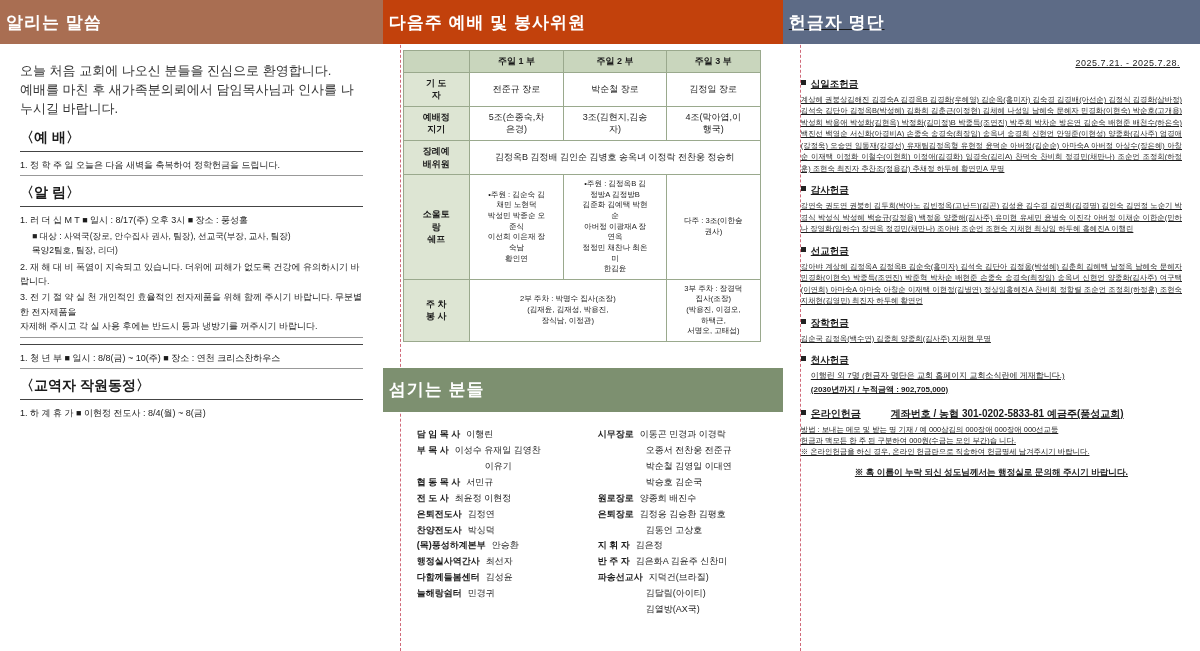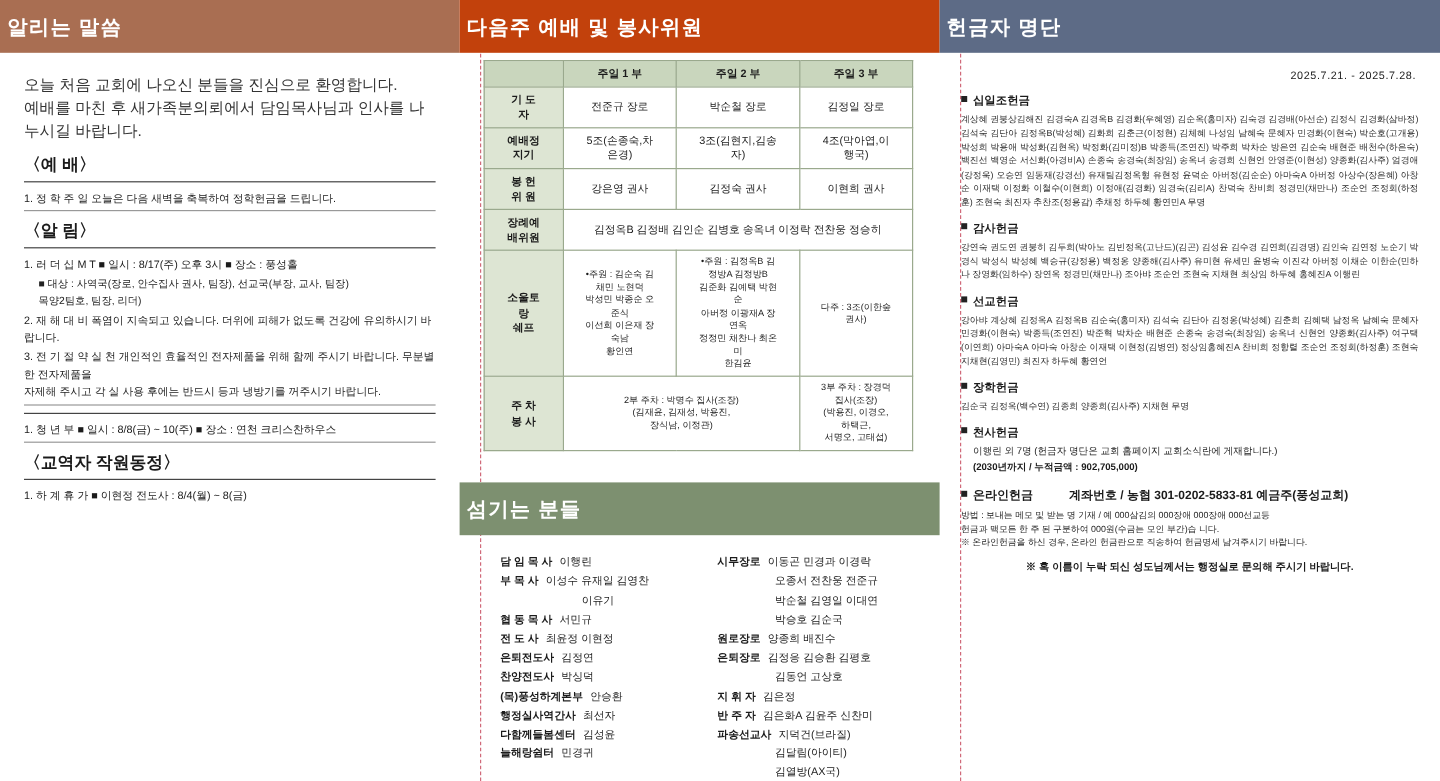--- a/index.html
+++ b/index.html
@@ -10,21 +10,21 @@
     font-family:"Liberation Sans", sans-serif;
     color:#1b1b1b;
     overflow:hidden;
   }
   .page { position:relative; width:1200px; height:651px; display:flex; }
 
   
   .col { position:relative; height:651px; }
   .col-left   { width:400px; }
   .col-mid    { width:400px; }
-  .col-right  { width:436px; }
+  .col-right  { width:436px;text-decoration:underline; }
 
   .divider {
     position:absolute; top:0; bottom:0; width:0;
     border-left:1px dashed #d06a7a;
   }
   .div1 { left:400px; }
   .div2 { left:800px; }
 
   
   .banner {
@@ -151,26 +151,20 @@
             <td>박순철 장로</td>
             <td>김정일 장로</td>
           </tr>
           <tr>
             <td class="rowhead">예배정지기</td>
             <td>5조(손종숙,차은경)</td>
             <td>3조(김현지,김송자)</td>
             <td>4조(막아엽,이행국)</td>
           </tr>
           <tr>
-            <td class="rowhead">봉  헌  위  원</td>
-            <td>강은영 권사</td>
-            <td>김정숙 권사</td>
-            <td>이현희 권사</td>
-          </tr>
-          <tr>
             <td class="rowhead">장례예배위원</td>
             <td colspan="3">김정옥B 김정배 김인순 김병호 송옥녀 이정락 전찬웅 정승히</td>
           </tr>
           <tr>
             <td class="rowhead" style="white-space:pre-line">소울토랑
 쉐프</td>
             <td class="cellsmall" style="white-space:pre-line">•주원 : 김순숙 김채민 노현덕
   박성민 박종순 오준식
   이선희 이은재 장숙남
   황인연</td>

